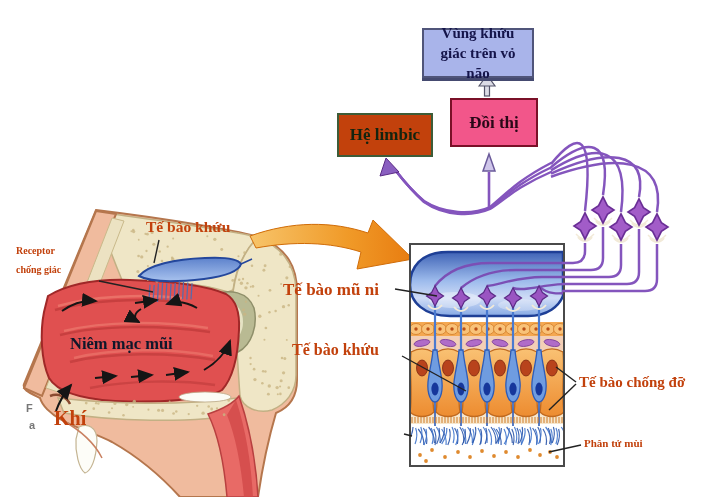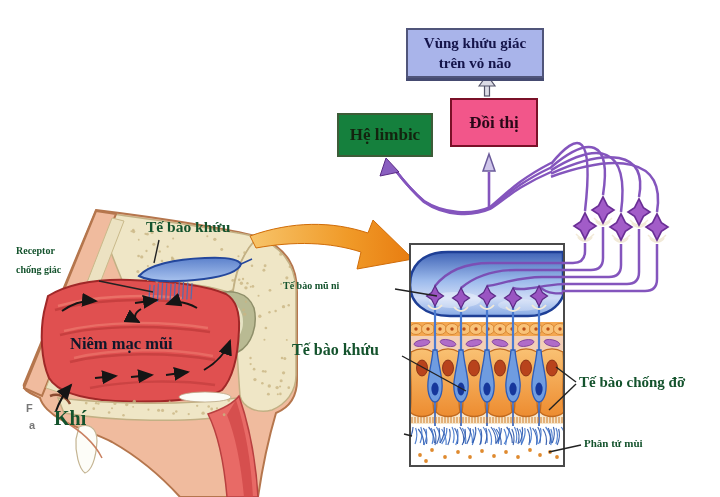--- a/index.html
+++ b/index.html
@@ -1,35 +1,35 @@
 <!DOCTYPE html>
 <html><head>
 <meta charset="utf-8">
 <style>
   html,body{margin:0;padding:0;background:#fff;}
   #stage{position:relative;width:720px;height:497px;background:#ffffff;overflow:hidden;
          font-family:"Liberation Serif", serif;}
   #art{position:absolute;left:0;top:0;}
-  .lbl{position:absolute;font-weight:bold;color:#14532d;white-space:nowrap;}
+  .lbl{position:absolute;font-weight:bold;color:#c2410c;white-space:nowrap;}
   .fc-box{position:absolute;display:flex;align-items:center;justify-content:center;
           text-align:center;font-weight:bold;color:#181838;}
-  #box-cortex{left:406px;top:28px;width:138px;height:50px;background:#a9b4ea;
+  #box-cortex{left:422px;top:28px;width:112px;height:50px;background:#a9b4ea;
               border:2px solid #50557a;box-shadow:0 3px 0 #454a70;font-size:15px;line-height:20px;
               white-space:normal;padding:4px 6px;box-sizing:border-box;color:#14144a;}
   #box-thalamus{left:450px;top:98px;width:88px;height:49px;background:#f2568a;
               border:2px solid #7a1028;font-size:17px;color:#2a0818;box-sizing:border-box;}
-  #box-limbic{left:337px;top:113px;width:96px;height:44px;background:#15803d;
+  #box-limbic{left:337px;top:113px;width:96px;height:44px;background:#c2410c;
               border:2px solid #3d5c38;font-size:17px;color:#13240f;box-sizing:border-box;}
   #lb-tbk-top{left:146px;top:218px;font-size:15.5px;}
   #lb-receptor{left:16px;top:241px;font-size:10px;line-height:19px;white-space:normal;width:96px;}
   #lb-mucosa{left:70px;top:334px;font-size:16.5px;color:#0f172a;}
   #lb-khi{left:54px;top:407px;font-size:20px;}
   #lb-f{left:26px;top:402px;font-size:11px;color:#777;font-family:"Liberation Sans",sans-serif;}
   #lb-a{left:29px;top:419px;font-size:11px;color:#777;font-family:"Liberation Sans",sans-serif;}
-  #lb-muni{left:283px;top:280px;font-size:10px;}
+  #lb-muni{left:283px;top:280px;font-size:17px;}
   #lb-tbk-left{left:292px;top:341px;font-size:16px;}
   #lb-soilong{left:287px;top:424px;font-size:16px;}
   #lb-chongdo{left:579px;top:374px;font-size:15px;text-align:right;}
   #lb-phantu{left:584px;top:437px;font-size:11px;}
 </style>
 </head>
 <body>
 
 <div id="stage">
 

